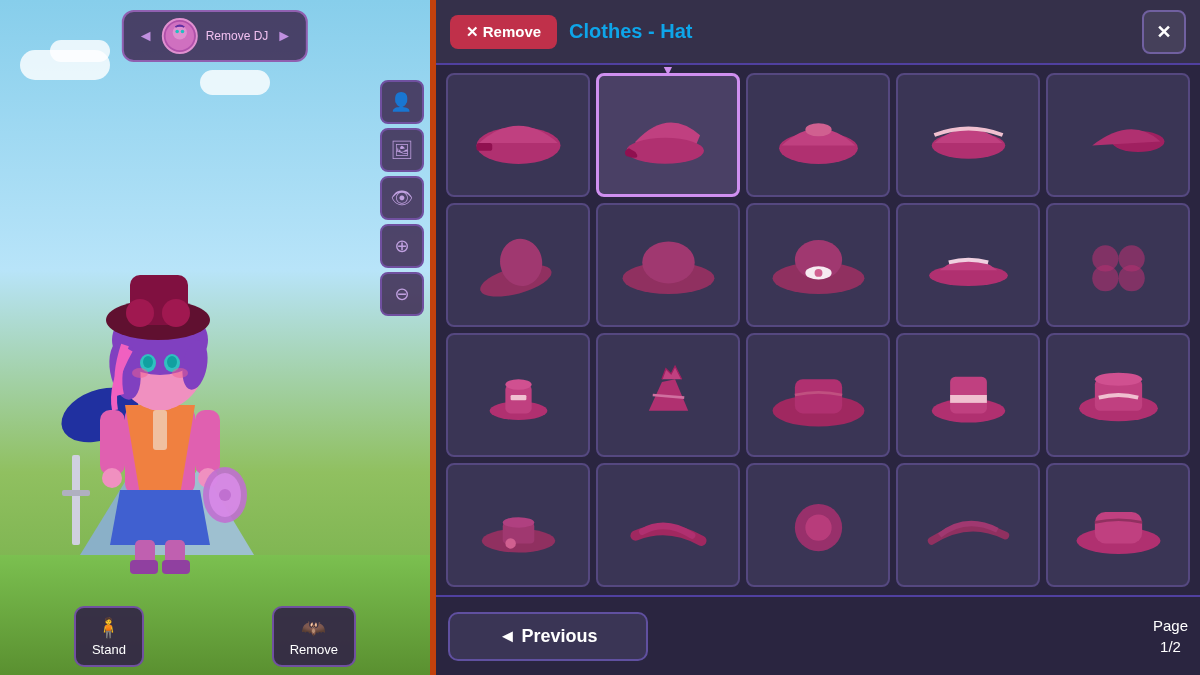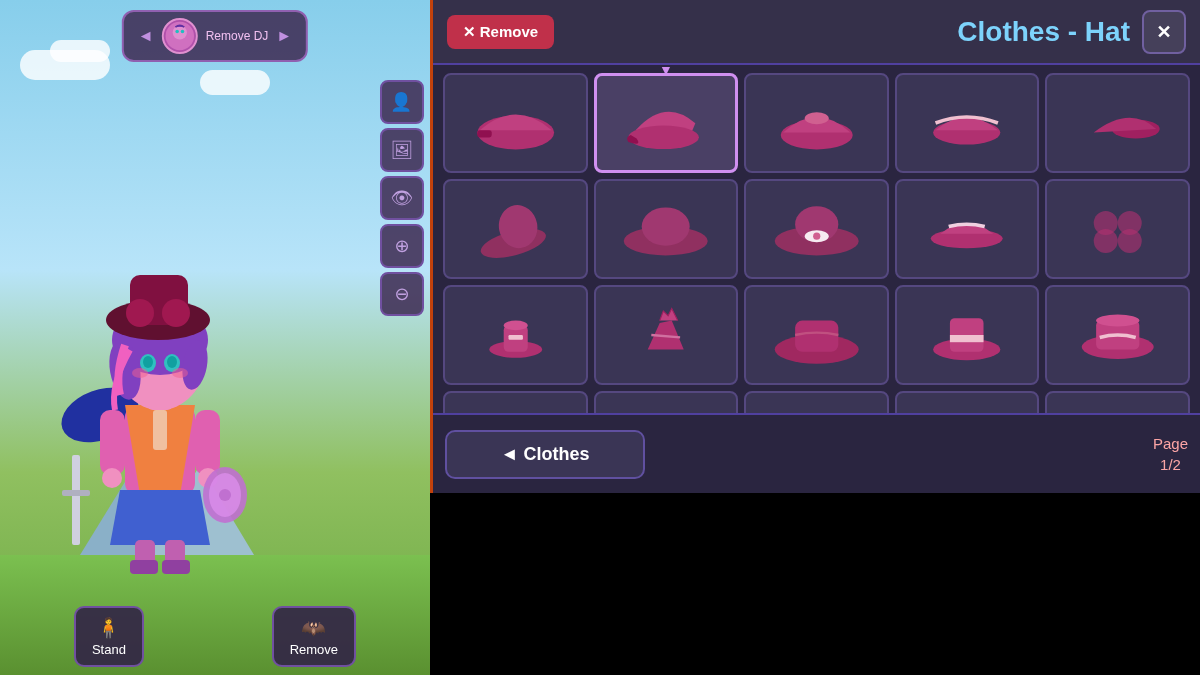--- a/index.html
+++ b/index.html
@@ -158,25 +158,25 @@
       align-items: center;
       gap: 2px;
     }
     .bottom-btn-icon {
       font-size: 20px;
     }
 
     
     .right-panel {
       flex: 1;
-      height: 493px;
+      height: 675px;
       background: #2a2540;
       display: flex;
       flex-direction: column;
-      border-left: 3px solid #c2410c;
+      border-left: 6px solid #c2410c;
     }
 
     
     .clothes-header {
       display: flex;
       align-items: center;
       background: #35304a;
       border-bottom: 2px solid #5040a0;
       padding: 10px 14px;
       gap: 12px;
@@ -191,23 +191,23 @@
       font-size: 15px;
       font-weight: bold;
       cursor: pointer;
       display: flex;
       align-items: center;
       gap: 6px;
       flex-shrink: 0;
     }
     .clothes-title {
       flex: 1;
-      text-align: right;
-      color: #7dd3fc;
-      font-size: 28px;
+      text-align: left;
+      color: #0ea5e9;
+      font-size: 20px;
       font-weight: bold;
     }
     .close-btn {
       background: #45405a;
       border: 2px solid #7060a0;
       border-radius: 8px;
       color: white;
       width: 44px;
       height: 44px;
       font-size: 18px;
@@ -279,21 +279,21 @@
       font-weight: bold;
       cursor: pointer;
       display: flex;
       align-items: center;
       gap: 8px;
       min-width: 200px;
       justify-content: center;
     }
     .page-info {
       text-align: center;
-      color: #fca5a5;
+      color: #ffffff;
       font-size: 15px;
       line-height: 1.4;
     }
   </style>
 </head>
 <body>
 
 <div class="left-panel">
 
   <div class="bg-cloud" style="width:90px;height:30px;top:50px;left:20px;"></div>
@@ -550,19 +550,19 @@
     <div class="item-cell">
       <svg viewBox="0 0 80 60">
           <ellipse cx="40" cy="42" rx="32" ry="10" fill="#b03070"></ellipse>
           <rect x="22" y="20" width="36" height="24" rx="8" fill="#c04080"></rect>
           <path d="M22 28 Q40 24 58 28" fill="none" stroke="#903060" stroke-width="2"></path>
         </svg>
     </div>
   </div>
 
   <div class="pagination">
-    <button class="page-btn">◄ Clothes</button>
+    <button class="page-btn">◄ Previous</button>
     <div class="page-info">
       <div>Page</div>
       <div>1/2</div>
     </div>
   </div>
 </div>
 
 </body></html>

